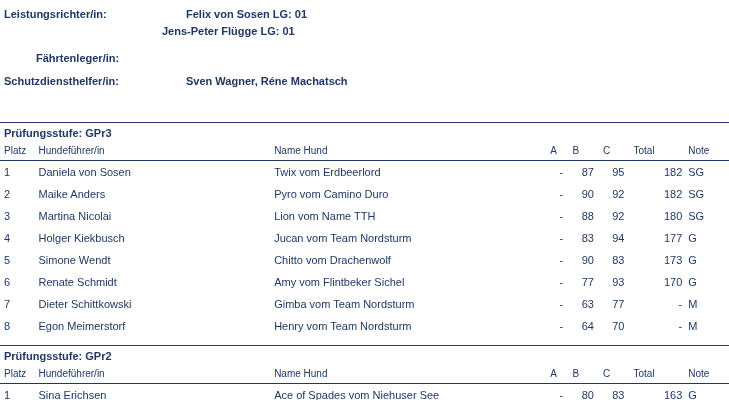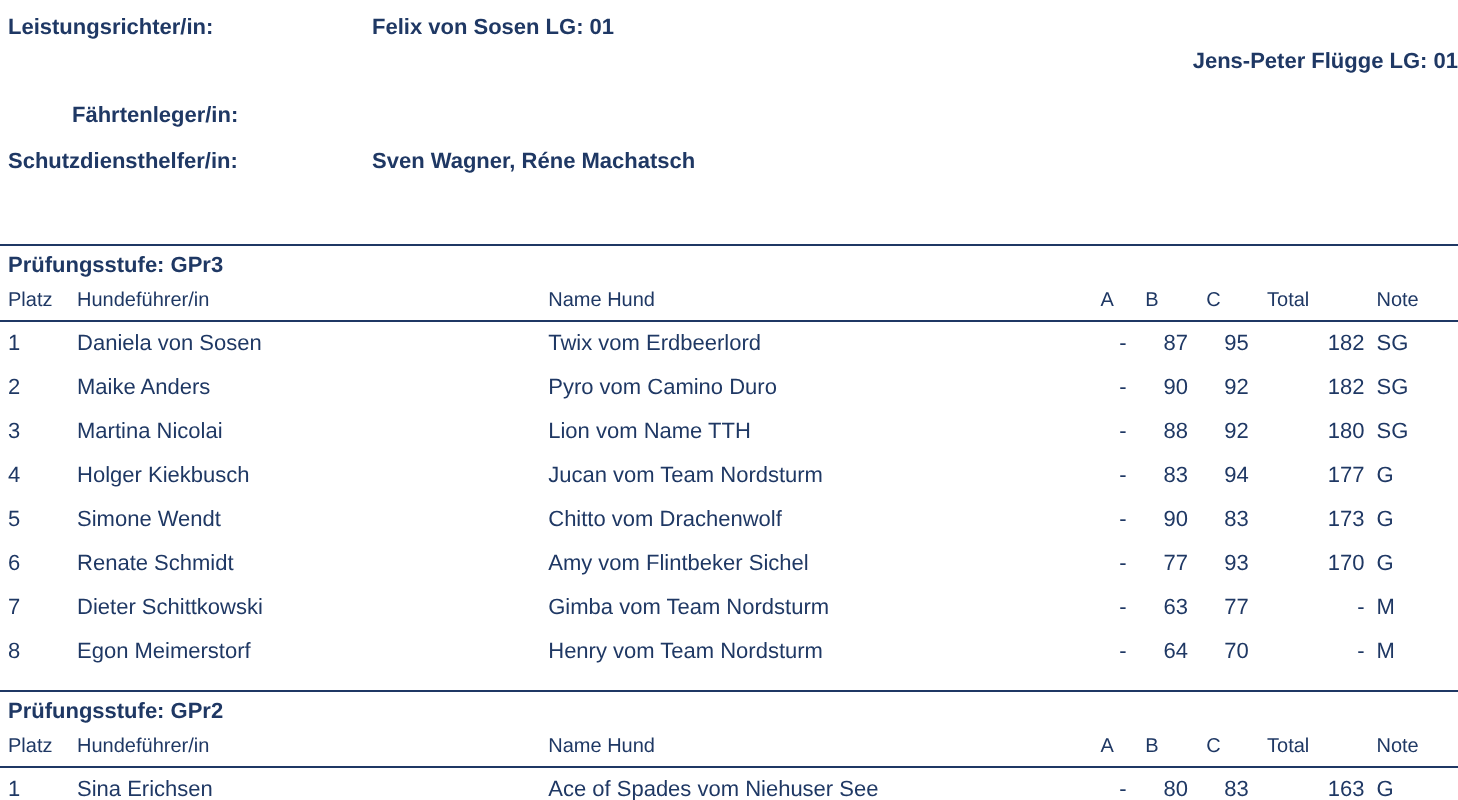--- a/index.html
+++ b/index.html
@@ -45,21 +45,20 @@
     font-size: 11px;
     color: #1f3864;
     padding-left: 24px;
   }
   .hvalue-sub {
     margin-left: 158px;
     font-weight: bold;
     font-size: 11px;
     color: #1f3864;
     line-height: 17px;
-    text-align: right;
   }
 
   
   .section {
     margin-top: 10px;
   }
   .rule {
     border-top: 1px solid #1f3864;
     height: 0;
     margin: 0 0 0 0;

